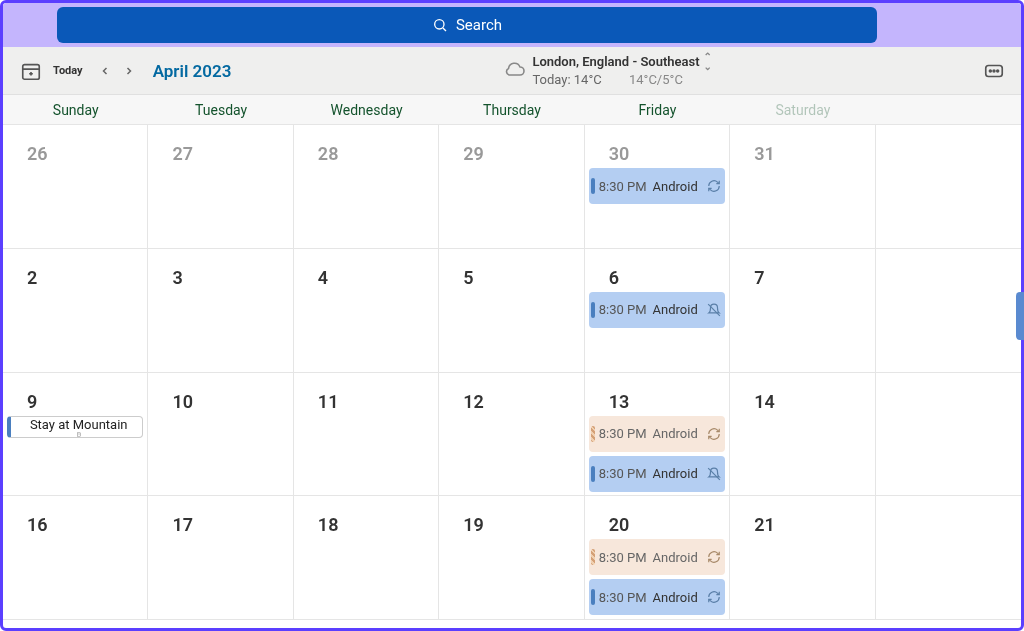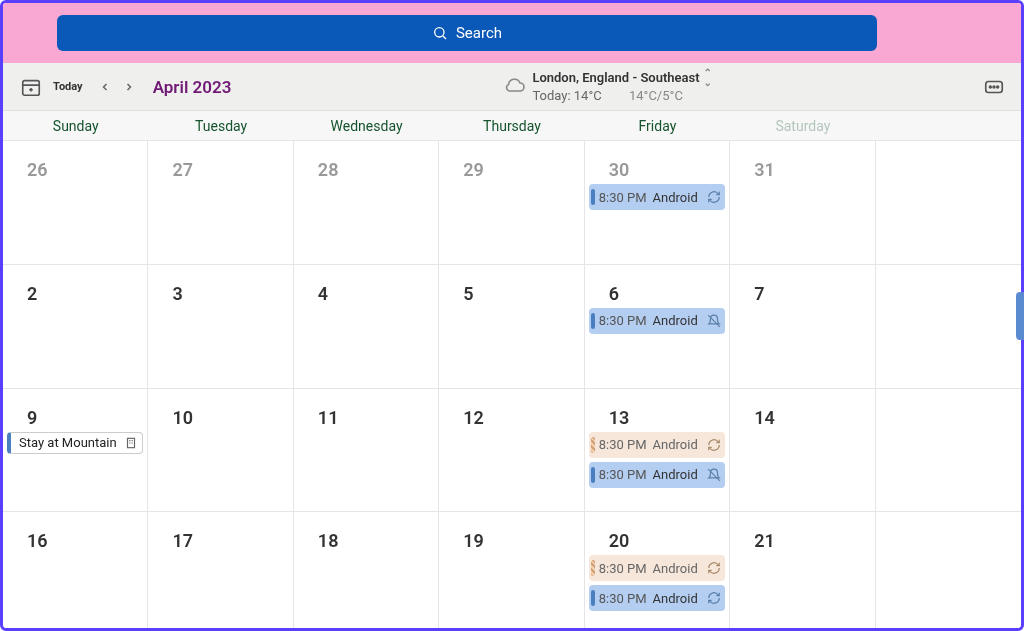--- a/index.html
+++ b/index.html
@@ -1,60 +1,60 @@
 <!DOCTYPE html>
 <html><head>
   <meta charset="utf-8">
   <style>
     * { margin: 0; padding: 0; box-sizing: border-box; font-family: -apple-system, BlinkMacSystemFont, "Segoe UI", Roboto, Helvetica, Arial, sans-serif; }
     body { width: 1024px; height: 631px; background: #fff; overflow: hidden; border: 3px solid #5b3fff; border-radius: 6px; }
     
-    .top-bar { background: #f9a8d4; height: 60px; display: flex; align-items: center; padding: 0 54px; }
+    .top-bar { background: #c4b5fd; height: 44px; display: flex; align-items: center; padding: 0 54px; }
     .search-box { background: #0a58b8; border-radius: 6px; flex: 1; max-width: 820px; height: 36px; display: flex; align-items: center; justify-content: center; color: #fff; font-size: 15px; gap: 8px; }
     .search-icon { width: 16px; height: 16px; }
     
     .toolbar { background: #efefee; height: 48px; display: flex; align-items: center; padding: 0 16px; border-bottom: 1px solid #e0e0e0; }
     .cal-icon-btn { width: 24px; height: 24px; display: flex; align-items: center; justify-content: center; margin-right: 10px; cursor: pointer; }
     .today-btn { font-size: 11px; font-weight: 700; color: #333; margin-right: 12px; cursor: pointer; }
     .nav-arrows { display: flex; gap: 4px; margin-right: 14px; }
     .arrow-btn { width: 20px; height: 20px; display: flex; align-items: center; justify-content: center; cursor: pointer; color: #666; }
-    .month-label { font-size: 17px; font-weight: 600; color: #701a75; }
+    .month-label { font-size: 17px; font-weight: 600; color: #0369a1; }
     
     .weather { margin-left: auto; margin-right: auto; display: flex; align-items: center; gap: 6px; }
     .weather-icon { width: 24px; height: 24px; }
     .weather-text { display: flex; flex-direction: column; line-height: 1.25; font-size: 13px; }
     .weather-loc { color: #333; font-weight: 600; display: flex; align-items: center; gap: 4px; }
     .weather-temp { color: #666; }
     .weather-temp .hi-lo { color: #888; margin-left: 24px; }
     .expand-arrows { color: #888; font-size: 10px; line-height: 1; }
     
     .right-icon { width: 22px; height: 22px; cursor: pointer; color: #555; }
     
     .day-headers { display: grid; grid-template-columns: repeat(7, 1fr); height: 30px; background: #f7f7f7; border-bottom: 1px solid #e5e5e5; }
     .day-header { display: flex; align-items: center; justify-content: center; font-size: 14px; color: #14532d; }
     
     .grid { display: grid; grid-template-columns: repeat(7, 1fr); grid-template-rows: repeat(4, 1fr); height: calc(631px - 6px - 52px - 48px - 30px); }
     .cell { border-right: 1px solid #e5e5e5; border-bottom: 1px solid #e5e5e5; padding: 6px 0 0 0; position: relative; }
     .cell:nth-child(7n) { border-right: none; }
     .date-num { font-size: 18px; color: #333; font-weight: 600; padding-left: 24px; margin-top: 12px; }
     .date-num.muted { color: #999; }
     
-    .event { margin: 4px 4px 2px 4px; border-radius: 4px; height: 26px; display: flex; align-items: center; font-size: 13px; padding: 0 4px 0 0; overflow: hidden; position: relative; }
+    .event { margin: 4px 4px 2px 4px; border-radius: 4px; height: 36px; display: flex; align-items: center; font-size: 13px; padding: 0 4px 0 0; overflow: hidden; position: relative; }
     .event-blue { background: #b4cef2; }
     .event-peach { background: #f7e7db; }
     .event-bar { width: 4px; height: 16px; border-radius: 2px; margin-right: 4px; margin-left: 2px; }
     .event-blue .event-bar { background: #4a7fbf; }
     .event-peach .event-bar { background: repeating-linear-gradient(45deg, #d4a076, #d4a076 2px, #f0d0b0 2px, #f0d0b0 4px); }
     .event-time { color: #555; margin-right: 6px; }
     .event-peach .event-time, .event-peach .event-title { color: #666; }
     .event-title { color: #333; flex: 1; }
     .event-icon { width: 14px; height: 14px; color: #5a7fa8; flex-shrink: 0; }
     .event-peach .event-icon { color: #a88a6a; }
     
-    .event-allday { margin: 4px 4px 2px 4px; background: #fff; border: 1px solid #ccc; border-left: 4px solid #4a7fbf; border-radius: 4px; height: 22px; display: flex; align-items: center; font-size: 13px; padding: 0 4px 0 8px; }
+    .event-allday { margin: 4px 4px 2px 4px; background: #fff; border: 1px solid #ccc; border-left: 4px solid #4a7fbf; border-radius: 4px; height: 22px; display: flex; align-items: center; font-size: 13px; padding: 0 4px 0 8px; flex-direction: column; }
     .event-allday .event-title { color: #222; flex: 1; }
     .event-allday .bldg-icon { width: 14px; height: 14px; color: #666; }
     
     .right-handle { position: absolute; right: -2px; top: 292px; width: 10px; height: 48px; background: #5a8ad0; border-radius: 4px 0 0 4px; }
 
   </style>
 </head>
 <body>
 
 <div class="top-bar">

